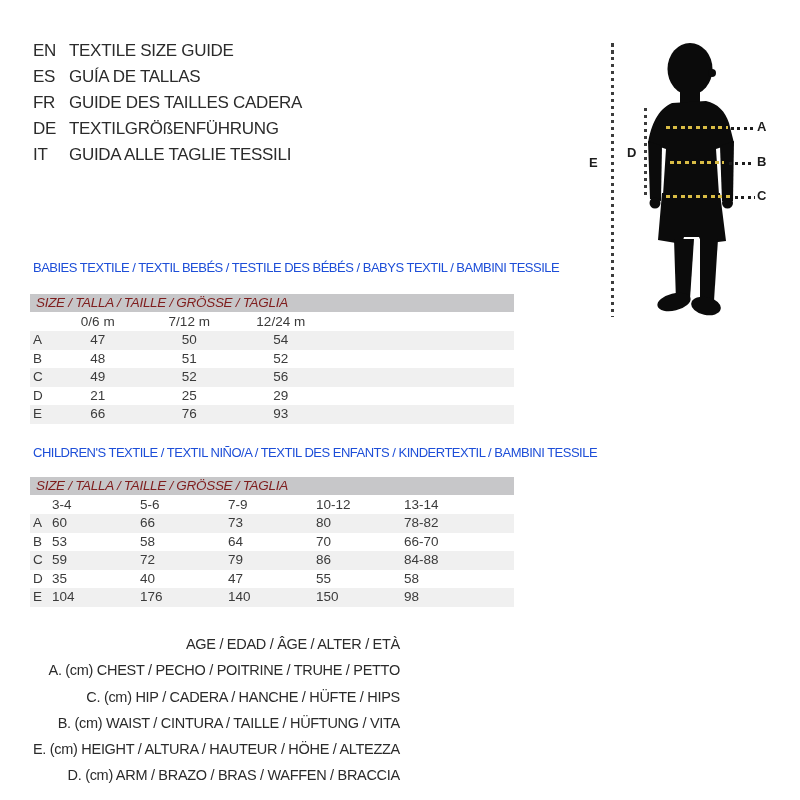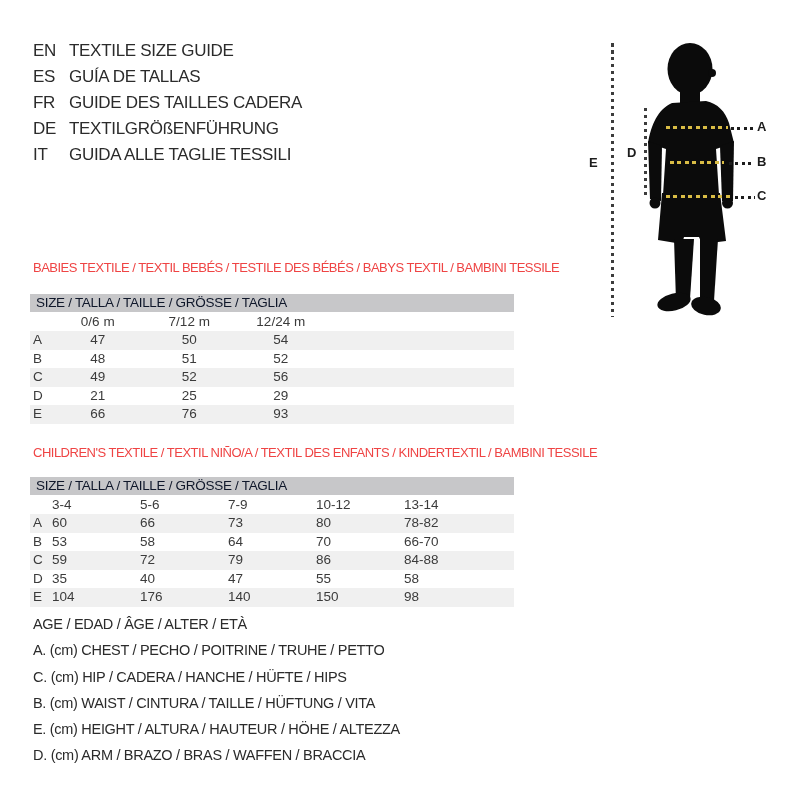--- a/index.html
+++ b/index.html
@@ -11,25 +11,25 @@
   .lang-row{height:26px;line-height:26px;font-size:17px;letter-spacing:-0.3px;white-space:nowrap;}
   .lang-code{display:inline-block;width:36px;}
 
   
   .vdots{width:2.5px;background:repeating-linear-gradient(180deg,#3c3c3c 0 3.5px,transparent 3.5px 7px);}
   .dash-yellow{height:3px;background:repeating-linear-gradient(90deg,#d9bc45 0 4px,transparent 4px 7.5px);z-index:3;}
   .dots-black{height:2.5px;background:repeating-linear-gradient(90deg,#1d1d1d 0 3px,transparent 3px 6.5px);z-index:3;}
   .meas-label{font-size:13px;font-weight:bold;color:#1c1c1c;line-height:14px;z-index:4;}
 
   
-  .sec-title{font-size:13px;letter-spacing:-0.5px;white-space:nowrap;color:#ef4444;}
+  .sec-title{font-size:13px;letter-spacing:-0.5px;white-space:nowrap;color:#1d4ed8;}
 
   
-  .size-bar{width:478px;height:18px;line-height:18px;background:#c7c7c9;color:#0f172a;
-            font-size:13.5px;letter-spacing:-0.3px;padding-left:6px;}
+  .size-bar{width:478px;height:18px;line-height:18px;background:#c7c7c9;color:#7f1d1d;
+            font-size:13.5px;letter-spacing:-0.3px;padding-left:6px;font-style:italic;}
   .cols,.trow{display:flex;height:18.6px;line-height:18.6px;font-size:13.5px;color:#3b3b3b;width:484px;}
   .rowlab{width:22px;padding-left:3px;box-sizing:border-box;}
   .cell3{width:91.5px;text-align:center;}
   .cell5{width:88px;text-align:left;}
   .rows .trow:nth-child(odd){background:#f0f0f0;}
 
   
   .legend-line{height:26.3px;line-height:26.3px;font-size:14.5px;letter-spacing:-0.3px;white-space:nowrap;}
 </style>
 </head>
@@ -177,21 +177,21 @@
     <div class="trow">
       <span class="rowlab">E</span>
       <span class="cell5">104</span>
       <span class="cell5">176</span>
       <span class="cell5">140</span>
       <span class="cell5">150</span>
       <span class="cell5">98</span>
     </div>
   </div>
 
-  <div class="abs" style="left:33px;top:611px;">
+  <div class="abs" style="left:33px;top:631px;text-align:right;">
     <div class="legend-line">AGE / EDAD / ÂGE / ALTER / ETÀ</div>
     <div class="legend-line">A. (cm) CHEST / PECHO / POITRINE / TRUHE / PETTO</div>
     <div class="legend-line">C. (cm) HIP / CADERA / HANCHE / HÜFTE / HIPS</div>
     <div class="legend-line">B. (cm) WAIST / CINTURA / TAILLE / HÜFTUNG / VITA</div>
     <div class="legend-line">E. (cm) HEIGHT / ALTURA / HAUTEUR / HÖHE / ALTEZZA</div>
     <div class="legend-line">D. (cm) ARM / BRAZO / BRAS / WAFFEN / BRACCIA</div>
   </div>
 
 </div>
 

